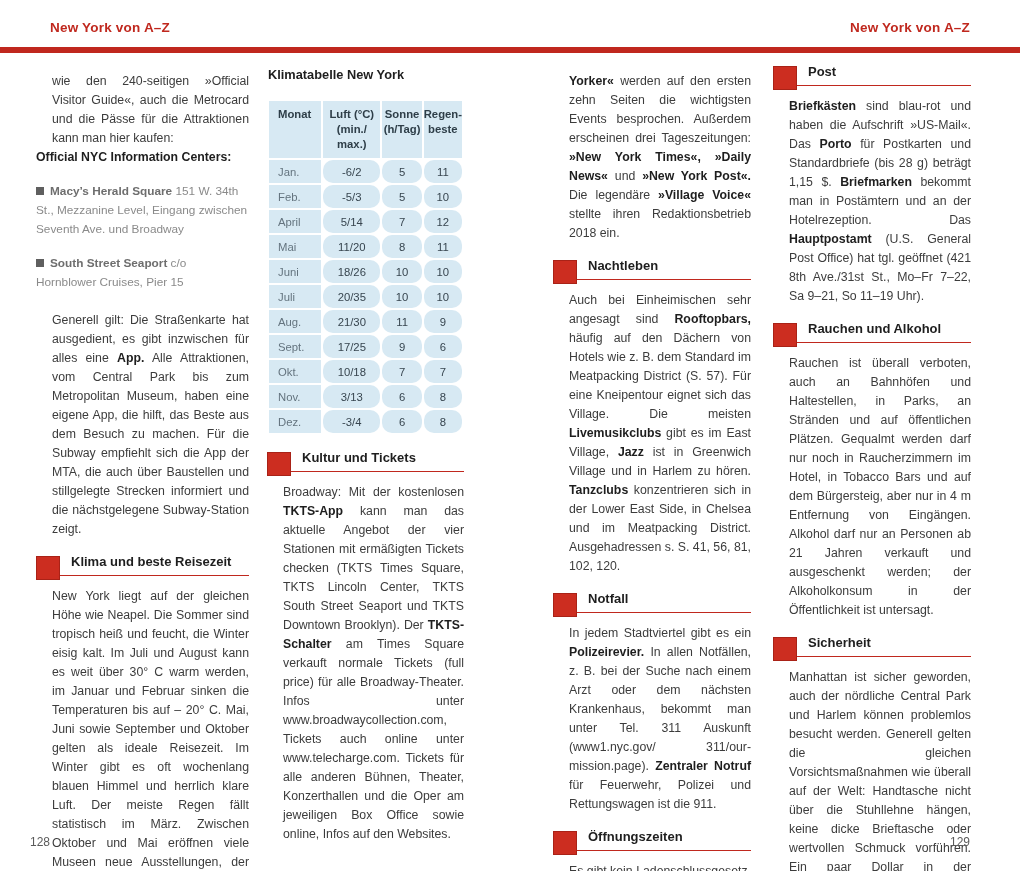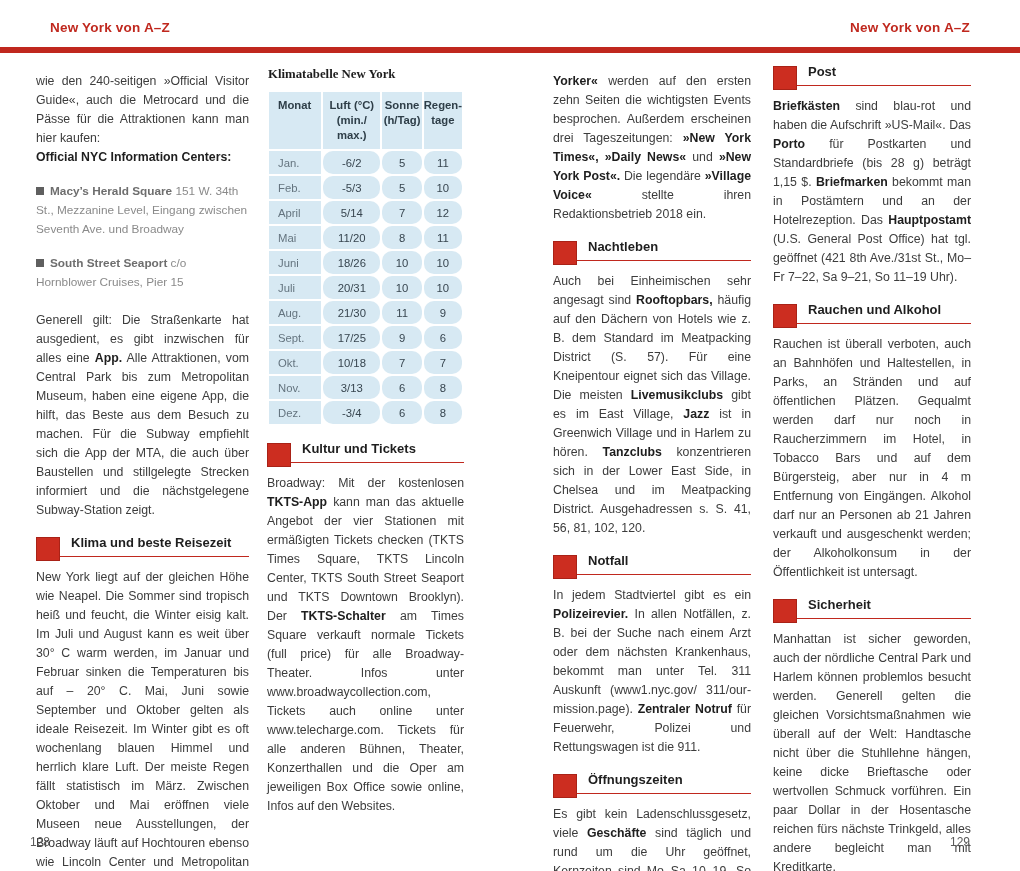--- a/index.html
+++ b/index.html
@@ -23,21 +23,21 @@
   }
   .col { position: absolute; }
   #col1 { left: 36px;  top: 72px; width: 213px; }
   #col2 { left: 267px; top: 67px; width: 197px; }
   #col3 { left: 553px; top: 72px; width: 198px; }
   #col4 { left: 773px; top: 64px; width: 198px; }
 
   .para {
     font-size: 12.3px; line-height: 19px;
     text-align: justify; color: #3c3c3c;
-    margin: 0 0 0 0;
+    margin: 0 0 0 16px;
     hyphens: auto;
   }
   .para b { color: #1e1e1e; }
   .spacer { height: 19px; }
   .centers-heading {
     font-size: 12.3px; line-height: 19px; font-weight: bold; color: #1e1e1e;
   }
   .center-item {
     font-size: 11.8px; line-height: 19px; color: #8a8a8a; text-align: left; margin-top: 15px;
   }
@@ -58,22 +58,21 @@
   }
   .section .sec-title {
     flex: 1 1 auto;
     font-size: 13px; font-weight: bold; color: #1e1e1e;
     padding: 0 0 6px 11px;
     border-bottom: 1.5px solid #c0281e;
   }
 
   .klima-title {
     font-size: 12.8px; font-weight: bold; color: #1e1e1e;
-    margin: 0 0 8px 1px;
-    font-family: Liberation Serif, serif;
+    margin: 0 0 17px 1px;
   }
   table.klima {
     border-collapse: separate; border-spacing: 2px;
     width: 100%;
   }
   table.klima th, table.klima td {
     background: #d7e9f3;
     font-size: 11.3px;
     padding: 2px 0;
   }
@@ -134,21 +133,21 @@
         </colgroup>
       <thead>
           <tr id="klima-head">
             <th class="c-monat">Monat</th>
             <th class="c-val">Luft (°C)
 (min./
 max.)</th>
             <th class="c-val">Sonne
 (h/Tag)</th>
             <th class="c-val">Regen-
-tage</th>
+beste</th>
           </tr>
         </thead>
       <tbody id="klima-body">
           <tr>
             <td class="c-monat">Jan.</td>
             <td class="c-val">-6/2</td>
             <td class="c-val">5</td>
             <td class="c-val">11</td>
           </tr>
           <tr>
@@ -170,21 +169,21 @@
             <td class="c-val">11</td>
           </tr>
           <tr>
             <td class="c-monat">Juni</td>
             <td class="c-val">18/26</td>
             <td class="c-val">10</td>
             <td class="c-val">10</td>
           </tr>
           <tr>
             <td class="c-monat">Juli</td>
-            <td class="c-val">20/31</td>
+            <td class="c-val">20/35</td>
             <td class="c-val">10</td>
             <td class="c-val">10</td>
           </tr>
           <tr>
             <td class="c-monat">Aug.</td>
             <td class="c-val">21/30</td>
             <td class="c-val">11</td>
             <td class="c-val">9</td>
           </tr>
           <tr>

